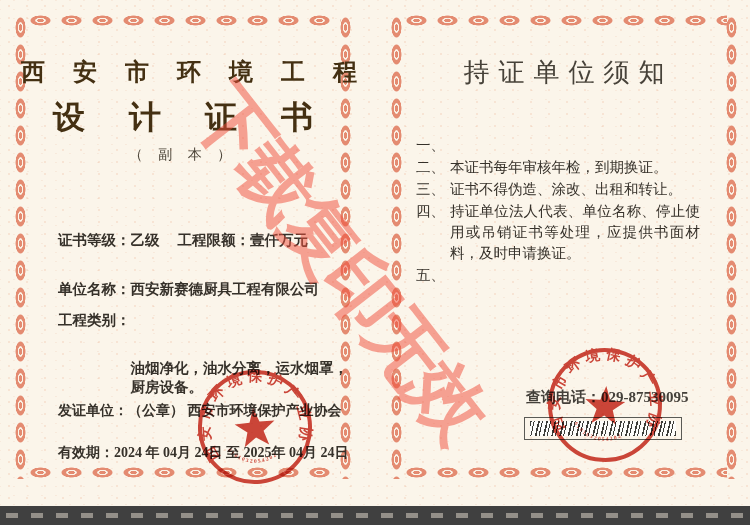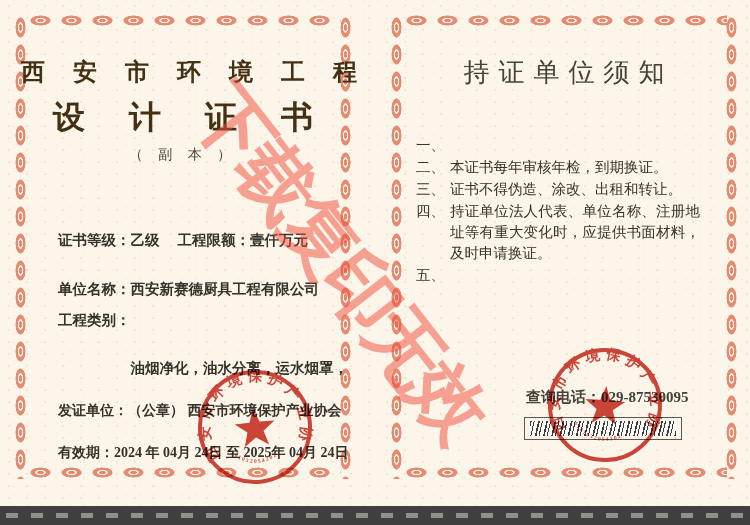--- a/index.html
+++ b/index.html
@@ -98,21 +98,21 @@
       <div class="lp-title2">设 计 证 书</div>
       <div class="lp-sub">（ 副 本 ）</div>
 
       <div class="lp-row row-2">
         <span class="lbl">证书等级：</span><span class="val">乙级</span><span class="gap"></span><span class="lbl">工程限额：</span><span class="val">壹仟万元</span>
       </div>
       <div class="lp-row row-3">
         <span class="lbl">单位名称：</span><span class="val">西安新赛德厨具工程有限公司</span>
       </div>
       <div class="lp-row row-4">
-        <span class="lbl">工程类别：</span><span class="val-block"><span>油烟净化，油水分离，运水烟罩，</span></span>
+        <span class="lbl">工程类别：</span><span class="val-block"><span>油烟净化，油水分离，运水烟罩，</span><span>厨房设备。</span></span>
       </div>
       <div class="lp-row row-5">
         <span class="lbl">发证单位：</span><span class="val">（公章） 西安市环境保护产业协会</span>
       </div>
       <div class="lp-row row-6">
         <span class="lbl">有效期：</span><span class="val">2024 年 04月 24日 至 2025年 04月 24日</span>
       </div>
     </div>
 
     <div class="panel panel-right">
@@ -130,21 +130,21 @@
         <div class="note">
           <div class="note-num">二、</div>
           <div class="note-text">本证书每年审核年检，到期换证。</div>
         </div>
         <div class="note">
           <div class="note-num">三、</div>
           <div class="note-text">证书不得伪造、涂改、出租和转让。</div>
         </div>
         <div class="note">
           <div class="note-num">四、</div>
-          <div class="note-text">持证单位法人代表、单位名称、注册地址等有重大变化时，应提供书面材料，及时申请换证。</div>
+          <div class="note-text">持证单位法人代表、单位名称、停止使用或吊销证书等处理，应提供书面材料，及时申请换证。</div>
         </div>
         <div class="note">
           <div class="note-num">五、</div>
         </div>
       </div>
 
       <div class="phone">
         <span>查询电话：</span><span>029-87530095</span>
       </div>
       <div class="barcode"></div>

